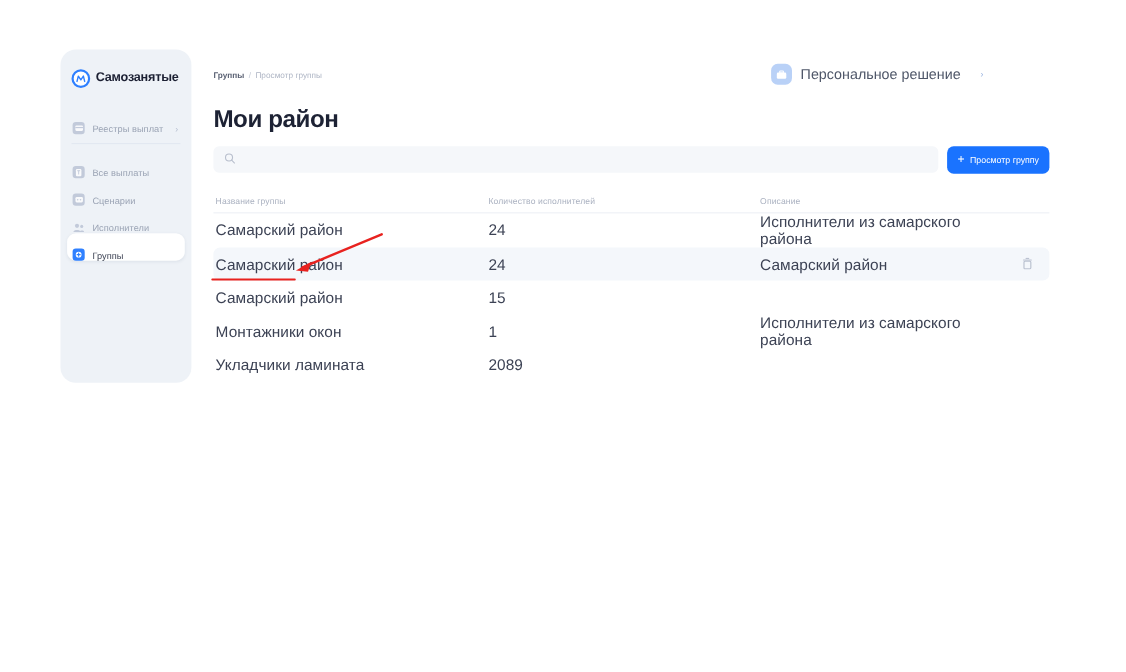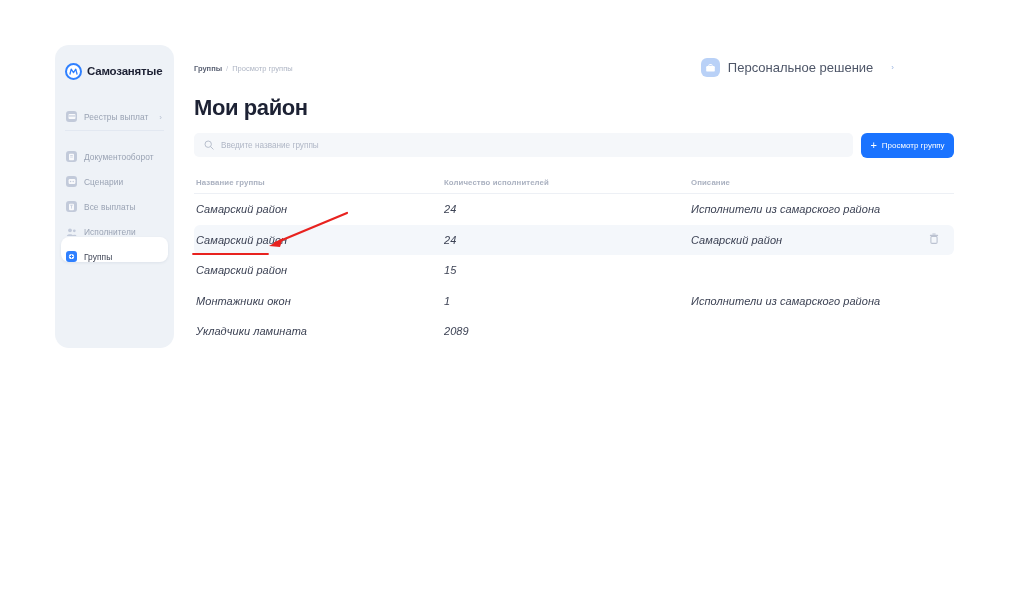--- a/index.html
+++ b/index.html
@@ -210,45 +210,43 @@
     position: absolute;
     left: 194px;
     top: 172px;
     width: 760px;
   }
   .thead {
     display: flex;
     align-items: center;
     height: 22px;
     border-bottom: 1px solid #edf0f5;
-    font-weight: bold;
   }
   .th {
     font-size: 7.8px;
     color: #aab1c0;
     letter-spacing: 0.1px;
   }
   .col-name { width: 250px; padding-left: 2px; }
   .col-count { width: 247px; }
   .col-desc { flex: 1; }
   .col-act { width: 40px; }
 
   .trow {
     display: flex;
     align-items: center;
     height: 30.5px;
     border-radius: 6px;
     position: relative;
   }
   .trow.highlight { background: #f4f7fb; }
   .td {
-    font-size: 11px;
+    font-size: 14px;
     color: #3c4254;
     letter-spacing: 0.05px;
-    font-style: italic;
   }
   .td.count { color: #3c4254; }
   .td.desc { color: #3c4254; }
   .td.act { display: flex; justify-content: center; }
   .trash { opacity: 0.95; }
 
   
   .annot { position: absolute; left: 0; top: 0; pointer-events: none; }
 </style>
 </head>
@@ -274,50 +272,40 @@
               <rect x="0.5" y="1" width="7" height="5" rx="1" fill="#fff" opacity="0.9"></rect>
               <rect x="0.5" y="2.4" width="7" height="1.1" fill="#c2cada"></rect>
             </svg>
         </span>
         <span class="nav-label">Реестры выплат</span>
         <span class="nav-chevron">›</span>
       </div>
 
       <div class="nav-divider"></div>
 
+
       <div class="nav-item">
         <span class="nav-icon">
           <svg width="7" height="8" viewBox="0 0 7 8">
-              <rect x="1" y="0.7" width="5" height="6.6" rx="0.8" fill="#fff" opacity="0.9"></rect>
-              <rect x="2.2" y="2.2" width="2.6" height="0.7" fill="#c2cada"></rect>
-              <rect x="2.2" y="3.7" width="2.6" height="0.7" fill="#c2cada"></rect>
+              <rect x="1" y="0.7" width="5" height="6.6" rx="1" fill="#fff" opacity="0.9"></rect>
+              <path d="M2.2 2.2 h2.6 M3.5 2.2 v3.4" stroke="#c2cada" stroke-width="0.8"></path>
             </svg>
         </span>
-        <span class="nav-label">Документооборот</span>
+        <span class="nav-label">Все выплаты</span>
       </div>
 
       <div class="nav-item">
         <span class="nav-icon">
           <svg width="8" height="7" viewBox="0 0 8 7">
               <rect x="0.6" y="1" width="6.8" height="5" rx="1.2" fill="#fff" opacity="0.9"></rect>
               <circle cx="2.6" cy="3.5" r="0.7" fill="#c2cada"></circle>
               <circle cx="5.2" cy="3.5" r="0.7" fill="#c2cada"></circle>
             </svg>
         </span>
         <span class="nav-label">Сценарии</span>
-      </div>
-
-      <div class="nav-item">
-        <span class="nav-icon">
-          <svg width="7" height="8" viewBox="0 0 7 8">
-              <rect x="1" y="0.7" width="5" height="6.6" rx="1" fill="#fff" opacity="0.9"></rect>
-              <path d="M2.2 2.2 h2.6 M3.5 2.2 v3.4" stroke="#c2cada" stroke-width="0.8"></path>
-            </svg>
-        </span>
-        <span class="nav-label">Все выплаты</span>
       </div>
 
       <div class="nav-item">
         <span class="nav-icon" style="background:transparent">
           <svg width="11" height="10" viewBox="0 0 11 10">
               <circle cx="4" cy="3.3" r="1.9" fill="#c2cada"></circle>
               <path d="M0.8 9 C0.8 6.6 7.2 6.6 7.2 9 Z" fill="#c2cada"></path>
               <circle cx="8.3" cy="3.8" r="1.4" fill="#c2cada"></circle>
               <path d="M6.6 9 C6.6 7.2 10.4 7.2 10.4 9 Z" fill="#c2cada"></path>
             </svg>
@@ -356,21 +344,20 @@
 
   <div class="page-title">Мои район</div>
 
   <div class="search-box">
     <span>
       <svg width="10" height="10" viewBox="0 0 10 10">
         <circle cx="4.2" cy="4.2" r="3.2" fill="none" stroke="#b8bfcd" stroke-width="1"></circle>
         <line x1="6.6" y1="6.6" x2="9.2" y2="9.2" stroke="#b8bfcd" stroke-width="1" stroke-linecap="round"></line>
       </svg>
     </span>
-    <input class="search-input" type="text" placeholder="Введите название группы" style="">
   </div>
 
   <button class="add-button">
     <span class="add-plus">+</span>
     <span>Просмотр группу</span>
   </button>
 
   <div class="table">
     <div class="thead">
       <div class="th col-name">Название группы</div>

